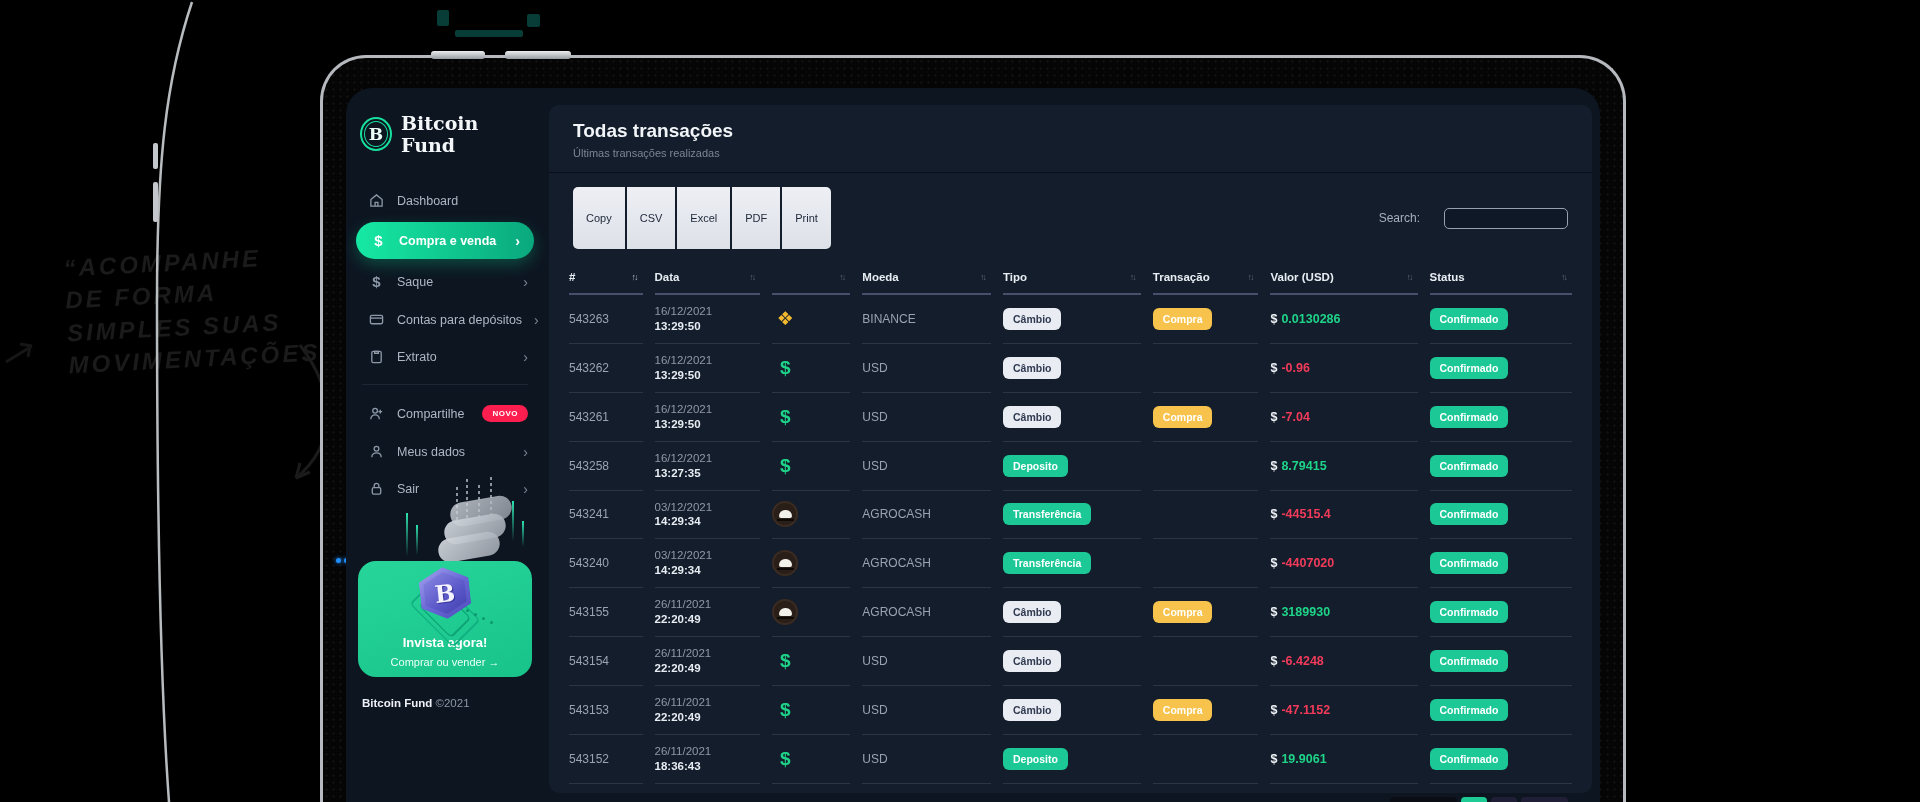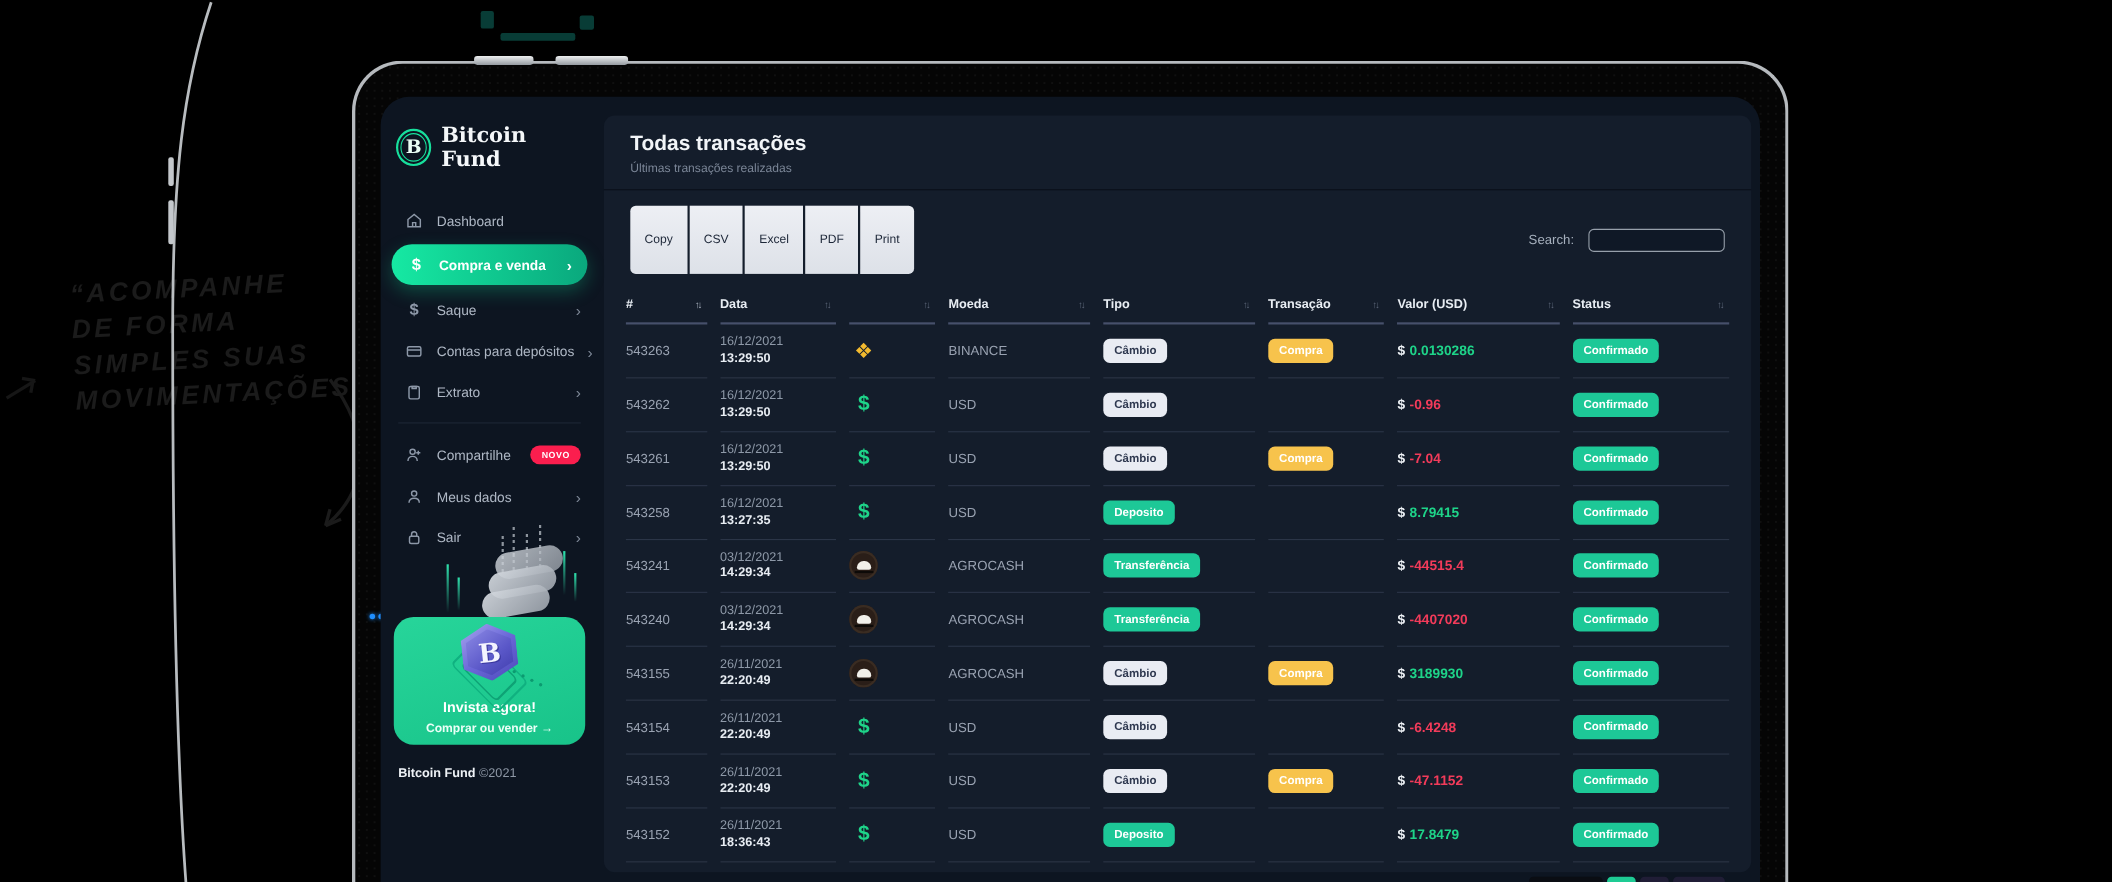--- a/index.html
+++ b/index.html
@@ -92,40 +92,40 @@
   .hex{position:absolute;left:50%;top:-4px;width:58px;height:52px;margin-left:-29px;transform:rotate(-6deg);
     clip-path:polygon(50% 0,93% 25%,93% 75%,50% 100%,7% 75%,7% 25%);
     background:linear-gradient(145deg,#aaa8f0 0%,#6b68d8 50%,#4b48b8 100%);
     display:flex;align-items:center;justify-content:center;}
   .hex::before{content:'';position:absolute;inset:5px;
     clip-path:polygon(50% 0,93% 25%,93% 75%,50% 100%,7% 75%,7% 25%);
     background:linear-gradient(145deg,#8e8ce6 0%,#5a57c8 60%,#3f3cab 100%);}
   .hex-b{position:relative;font-family:"DejaVu Serif",serif;font-weight:bold;font-size:24px;color:#f4f3ff;
     text-shadow:1px 1px 0 #3b389f;}
   .promo-title{color:#fff;font-weight:bold;font-size:13px;margin-top:6px;}
-  .promo-cta{color:#eafff7;font-weight:bold;font-size:11px;margin-top:6px;}
+  .promo-cta{color:#eafff7;font-weight:normal;font-size:11px;margin-top:6px;}
 
   .sidebar-footer{margin:20px 0 13px 16px;font-size:11.5px;}
   .sf-brand{color:#eef2f6;font-weight:bold;}
   .sf-year{color:#8d97a5;}
 
   
   .panel{flex:1;margin:17px 8px 12px 5px;background:#141d2b;border-radius:10px;
     display:flex;flex-direction:column;}
   .panel-header{padding:15px 24px 13px;border-bottom:1px solid #0a1019;}
   .panel-title{margin:0;font-size:19px;font-weight:bold;color:#f2f5f8;}
   .panel-subtitle{margin:5px 0 0;font-size:11px;color:#7a8596;}
 
   .toolbar{display:flex;align-items:center;justify-content:space-between;padding:14px 24px 10px;}
   .btn-group{display:flex;gap:2px;}
   .export-btn{background:linear-gradient(#edeff4,#dde1e8);border:none;color:#1d2738;
     font-family:inherit;font-size:11px;padding:25px 13px;cursor:pointer;}
   .btn-group .export-btn:first-child{border-radius:5px 0 0 5px;}
   .btn-group .export-btn:last-child{border-radius:0 5px 5px 0;}
-  .search{display:flex;align-items:center;gap:13px;font-size:12px;color:#a6b0bd;}
+  .search{display:flex;align-items:center;gap:24px;font-size:12px;color:#a6b0bd;}
   .search input{width:124px;height:21px;background:#0f1826;border:1px solid #97a0ab;
     border-radius:5px;color:#dfe5ec;font-size:11.5px;padding:0 7px;outline:none;}
 
   .table-wrap{padding:0 8px;}
   table{width:100%;border-collapse:separate;border-spacing:12px 0;table-layout:fixed;}
   th{text-align:left;padding:12px 0 10px;border-bottom:2px solid #46506 0;}
   th{border-bottom:2px solid #46506b;}
   .th-inner{display:flex;align-items:center;justify-content:space-between;}
   .th-label{font-size:11.5px;font-weight:bold;color:#e8edf3;white-space:nowrap;}
   .sort-icon{font-size:9px;color:#5c6678;letter-spacing:-2px;margin-right:6px;}
@@ -550,21 +550,21 @@
   <tr>
     <td class="c-id">543152</td>
     <td class="c-date">
                     <span class="d">26/11/2021</span>
                     <span class="t">18:36:43</span>
                   </td>
     <td class="c-coin"><span class="coin coin-usd">$</span></td>
     <td class="c-moeda">USD</td>
     <td class="c-tipo"><span class="badge badge-green">Deposito</span></td>
     <td class="c-trans"></td>
-    <td class="c-valor"><span class="cur">$</span><span class="num pos">17.8479</span></td>
+    <td class="c-valor"><span class="cur">$</span><span class="num pos">19.9061</span></td>
     <td class="c-status"><span class="badge badge-green">Confirmado</span></td>
   </tr>
 </tbody>
           </table>
         </div>
 
         <div class="table-footer">
           <span class="entries-info">Showing 1 to 10 of 18 entries</span>
           <div class="pagination">
             <button class="page-btn prev">Previous</button>

